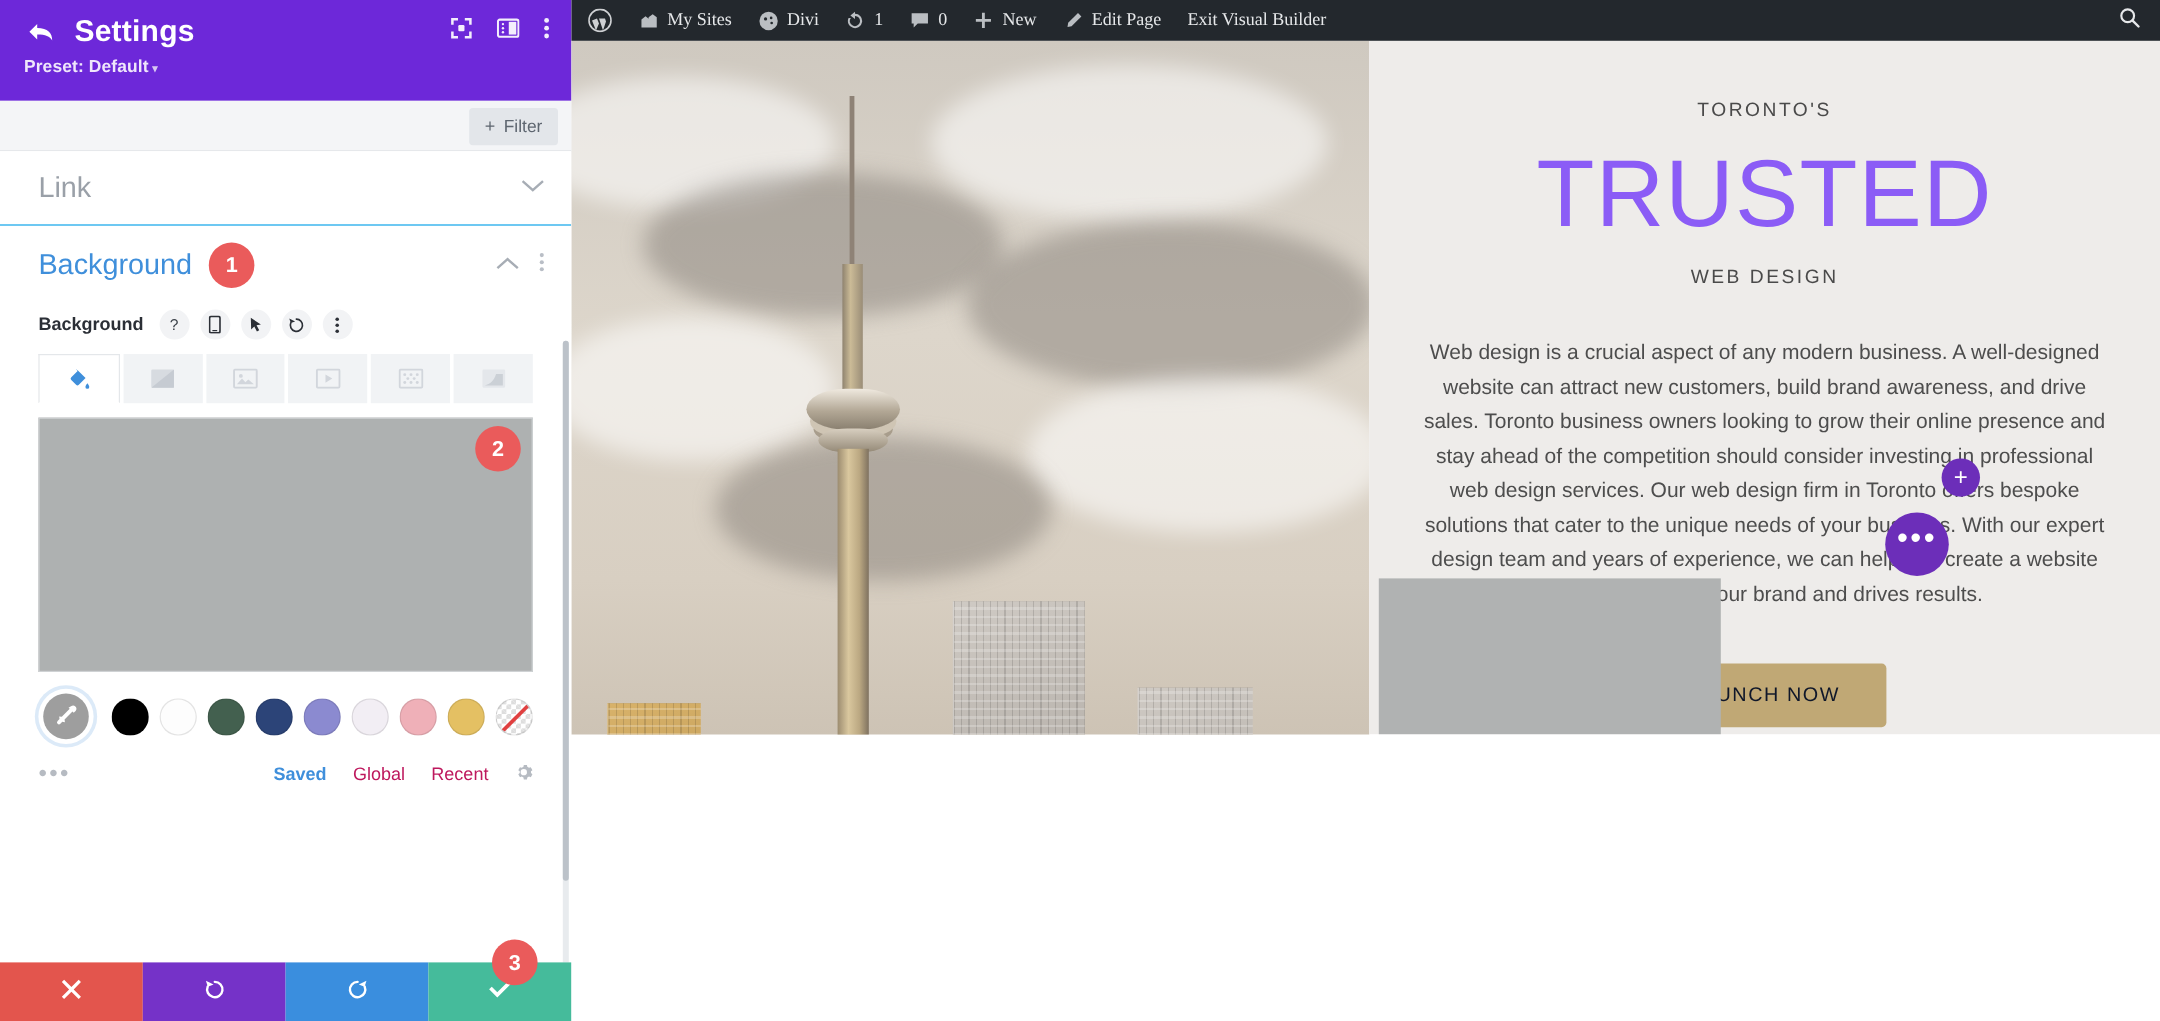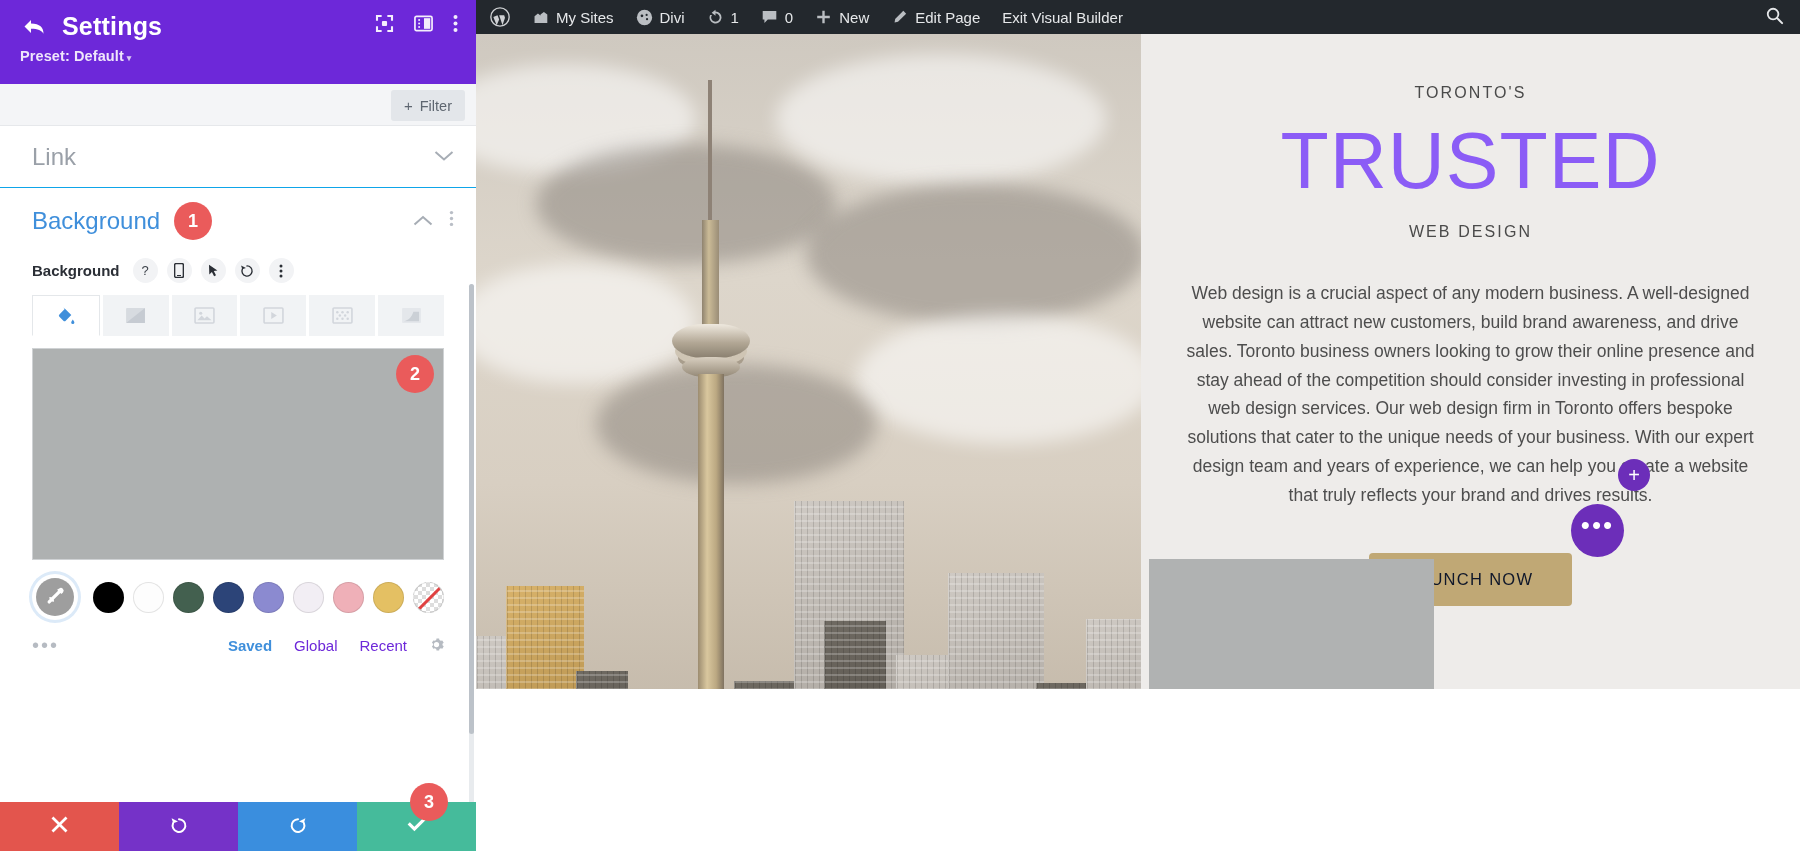--- a/index.html
+++ b/index.html
@@ -157,21 +157,21 @@
     width:39px; height:3px; background:#e04040;
     transform: rotate(-45deg);
   }
 
   .saved-row {
     display: flex; align-items: center;
     padding: 14px 32px 0 32px; font-size: 15px;
   }
   .dots-left { color: #b6bbc2; font-size: 20px; letter-spacing: 2px; flex: 0 0 auto; }
   .saved-links { margin-left: auto; display: flex; align-items: center; gap: 22px; }
-  .slink { color: #6d28d9; cursor: pointer; }
+  .slink { color: #be185d; cursor: pointer; }
   .slink.active { color: #3f8fdb; font-weight: bold; }
   .gear-ic { color: #b6bbc2; font-size: 15px; cursor: pointer; }
 
   .panel-footer {
     display: flex; height: 49px; flex: 0 0 auto; position: relative;
   }
   .pf-btn {
     flex: 1; display: flex; align-items: center; justify-content: center;
     color: #fff; cursor: pointer;
   }
@@ -188,40 +188,40 @@
   .panel-scrollbar > i {
     display:block; width: 5px; height: 450px;
     background: #bcc2c9; border-radius: 3px;
   }
 
   
   .adminbar {
     position: absolute; left: 476px; top: 0;
     width: 1324px; height: 34px; background: #23282d;
     display: flex; color: #e6e8ea;
-    font-size: 15px; z-index: 30;
+    font-size: 15px; z-index: 30; font-family: Liberation Serif, serif;
   }
   .ab-item {
     display: flex; align-items: center; gap: 7px;
     padding: 0 11px; height: 34px; cursor: pointer; white-space: nowrap;
   }
   .ab-item.first { padding-left: 14px; }
   .ab-ic { display: flex; align-items: center; opacity: .88; }
   .ab-right { margin-left: auto; display: flex; align-items: center; }
   .ab-avatar {
     width: 21px; height: 21px; margin-left: 9px; border-radius: 2px;
     background: linear-gradient(150deg,#6d4a33 0%,#c79a72 45%,#e8dccd 100%);
     border: 1px solid #3a4046;
   }
   .ab-search { padding: 0 16px 0 14px; display:flex; align-items:center; cursor:pointer;}
 
   
   .canvas {
     position: absolute; left: 476px; top: 34px;
-    width: 1324px; height: 655px; display: flex; overflow: hidden;
+    width: 1324px; height: 578px; display: flex; overflow: hidden;
   }
   .hero-photo {
     width: 665px; height: 817px; position: relative; overflow: hidden;
     background: linear-gradient(#cfc9c0 0%, #ddd6cb 30%, #d8cfc2 55%, #b9ad9c 100%);
   }
   
   .cloud {
     position: absolute; border-radius: 50%;
     background: rgba(255,255,255,.55); filter: blur(9px);
   }

